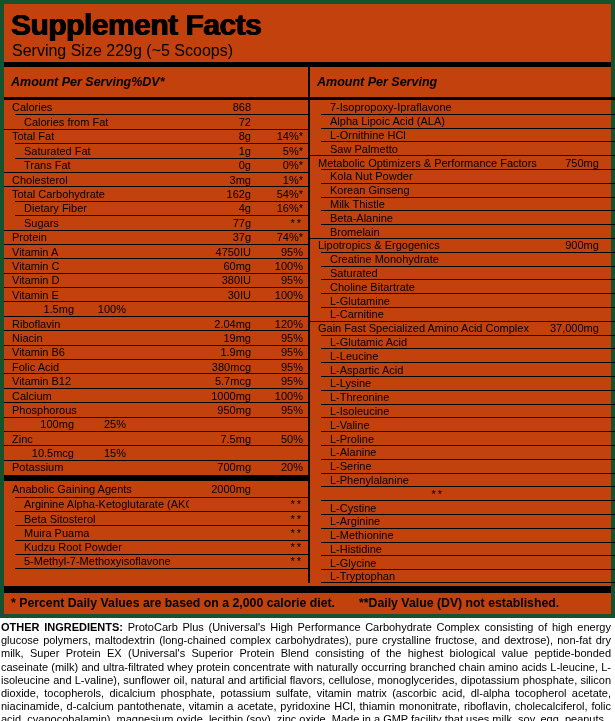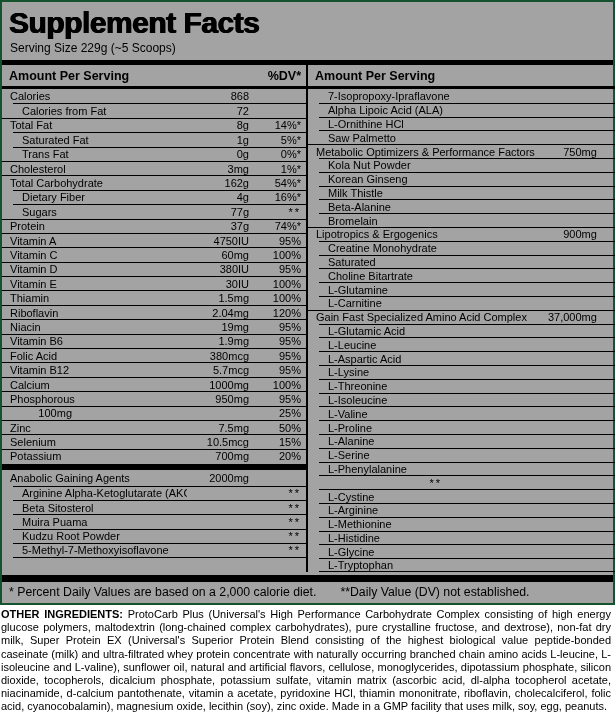--- a/index.html
+++ b/index.html
@@ -1,43 +1,43 @@
 <!DOCTYPE html>
 <html><head>
 <meta charset="utf-8">
 <style>
   html,body{margin:0;padding:0;background:#fff;}
   body{width:615px;height:721px;overflow:hidden;font-family:"Liberation Sans",sans-serif;color:#000;}
-  .panel{box-sizing:border-box;width:615px;border:2px solid #14532d;background:#a3a3a3;}
+  .panel{box-sizing:border-box;width:615px;border:4px solid #14532d;background:#c2410c;}
   .title{font-size:30px;font-weight:900;letter-spacing:-0.5px;line-height:32px;padding:5px 8px 0 7px;
          text-shadow:0.6px 0 #000,-0.6px 0 #000;}
-  .serving{font-size:12px;line-height:15px;margin-top:2px;padding-left:8px;}
+  .serving{font-size:16px;line-height:15px;margin-top:2px;padding-left:8px;}
   .black-bar{background:#000;height:5px;}
   .top-bar{margin-top:4px;}
   .cols{display:flex;align-items:stretch;}
   .col{box-sizing:border-box;}
   .col-left{width:306px;border-right:2px solid #000;}
   .col-right{flex:1;}
-  .col-header{display:flex;justify-content:space-between;align-items:center;box-sizing:border-box;
-              height:24px;border-bottom:3px solid #000;font-size:12.5px;font-weight:bold;
-              padding:1px 5px 1px 7px;}
+  .col-header{display:flex;align-items:center;box-sizing:border-box;
+              height:33px;border-bottom:3px solid #000;font-size:12.5px;font-weight:bold;
+              padding:1px 5px 1px 7px;font-style:italic;}
   .row{display:flex;align-items:center;box-sizing:border-box;border-top:1px solid #000;
        padding-left:8px;font-size:11px;white-space:nowrap;}
-  .col-left .row{height:14.4px;justify-content:space-between;}
+  .col-left .row{height:14.4px;}
   .col-right .row{height:13.8px;}
   .row.noline{border-top:none;}
   .row.indent{margin-left:11px;padding-left:9px;}
   .row.last{border-bottom:1px solid #000;}
   .row .lab{flex:1;overflow:hidden;}
   .row .amt{width:62px;text-align:right;}
   .row .dv{width:52px;text-align:right;padding-right:5px;}
   .row .dv.est{letter-spacing:2px;}
   .row-divider{height:6px;margin:1px 0;}
   .footer-bar{height:7px;margin-top:3px;}
-  .footnote{font-size:12.3px;font-weight:normal;padding:3px 6px 4px 7px;display:flex;gap:24px;white-space:nowrap;}
+  .footnote{font-size:12.3px;font-weight:bold;padding:3px 6px 4px 7px;display:flex;gap:24px;white-space:nowrap;}
   .other{font-size:11px;line-height:13.2px;text-align:justify;padding:3px 4px 0 1px;}
   .other b{font-weight:bold;}
 </style>
 </head>
 <body>
 
 <div class="panel">
   <div class="title">Supplement Facts</div>
   <div class="serving">Serving Size 229g (~5 Scoops)</div>
   <div class="black-bar top-bar"></div>
@@ -113,21 +113,20 @@
             <span class="lab">Vitamin D</span>
             <span class="amt">380IU</span>
             <span class="dv">95%</span>
           </div>
           <div class="row">
             <span class="lab">Vitamin E</span>
             <span class="amt">30IU</span>
             <span class="dv">100%</span>
           </div>
           <div class="row">
-            <span class="lab">Thiamin</span>
             <span class="amt">1.5mg</span>
             <span class="dv">100%</span>
           </div>
           <div class="row">
             <span class="lab">Riboflavin</span>
             <span class="amt">2.04mg</span>
             <span class="dv">120%</span>
           </div>
           <div class="row">
             <span class="lab">Niacin</span>
@@ -162,21 +161,20 @@
           <div class="row">
             <span class="amt">100mg</span>
             <span class="dv">25%</span>
           </div>
           <div class="row">
             <span class="lab">Zinc</span>
             <span class="amt">7.5mg</span>
             <span class="dv">50%</span>
           </div>
           <div class="row">
-            <span class="lab">Selenium</span>
             <span class="amt">10.5mcg</span>
             <span class="dv">15%</span>
           </div>
           <div class="row">
             <span class="lab">Potassium</span>
             <span class="amt">700mg</span>
             <span class="dv">20%</span>
           </div>
           <div class="black-bar row-divider"></div>
           <div class="row noline">

